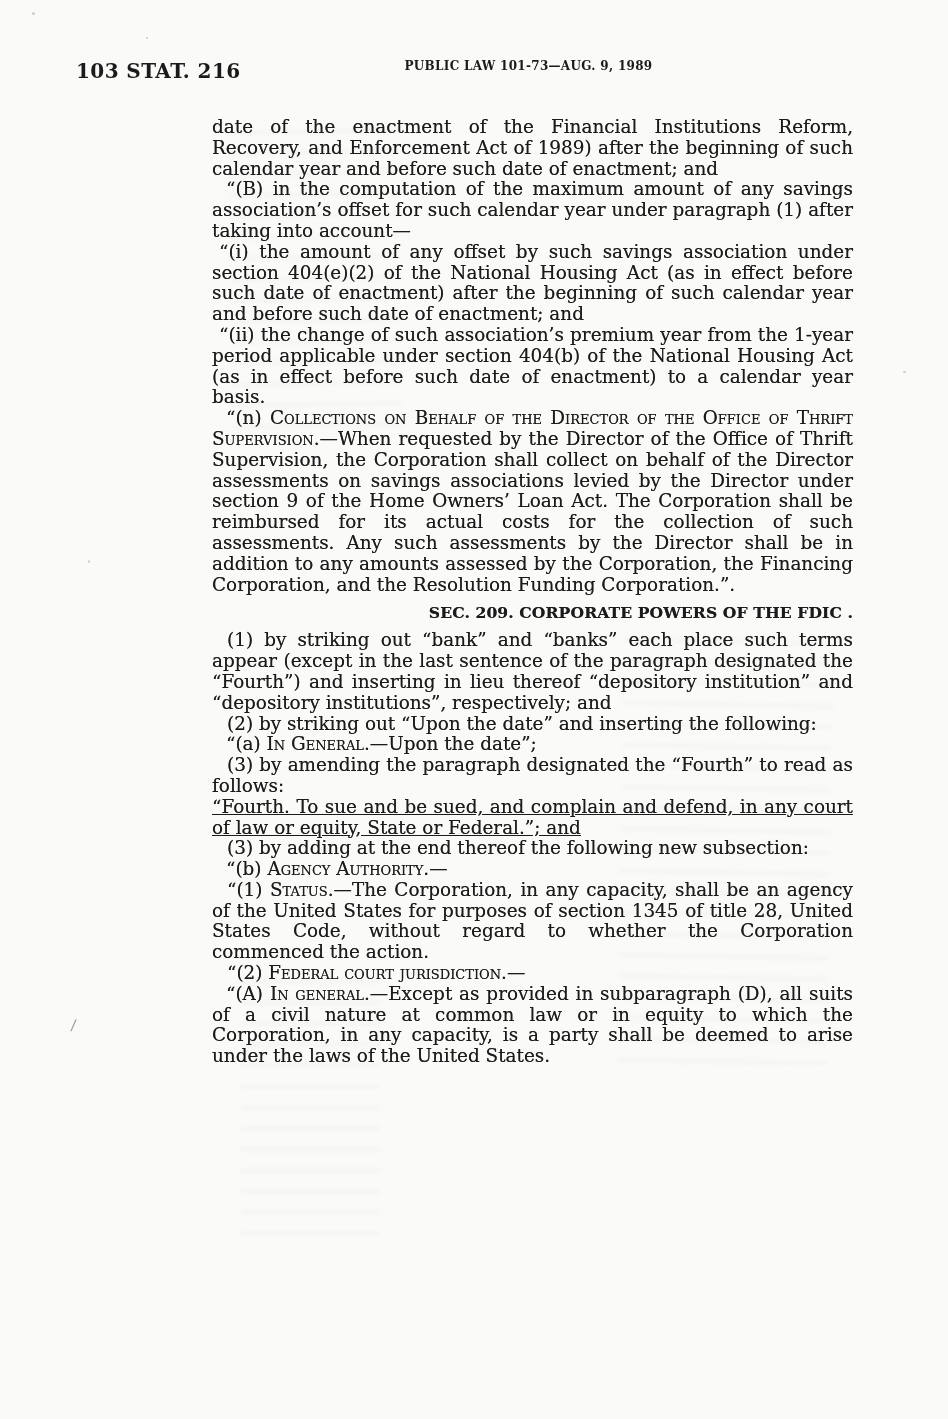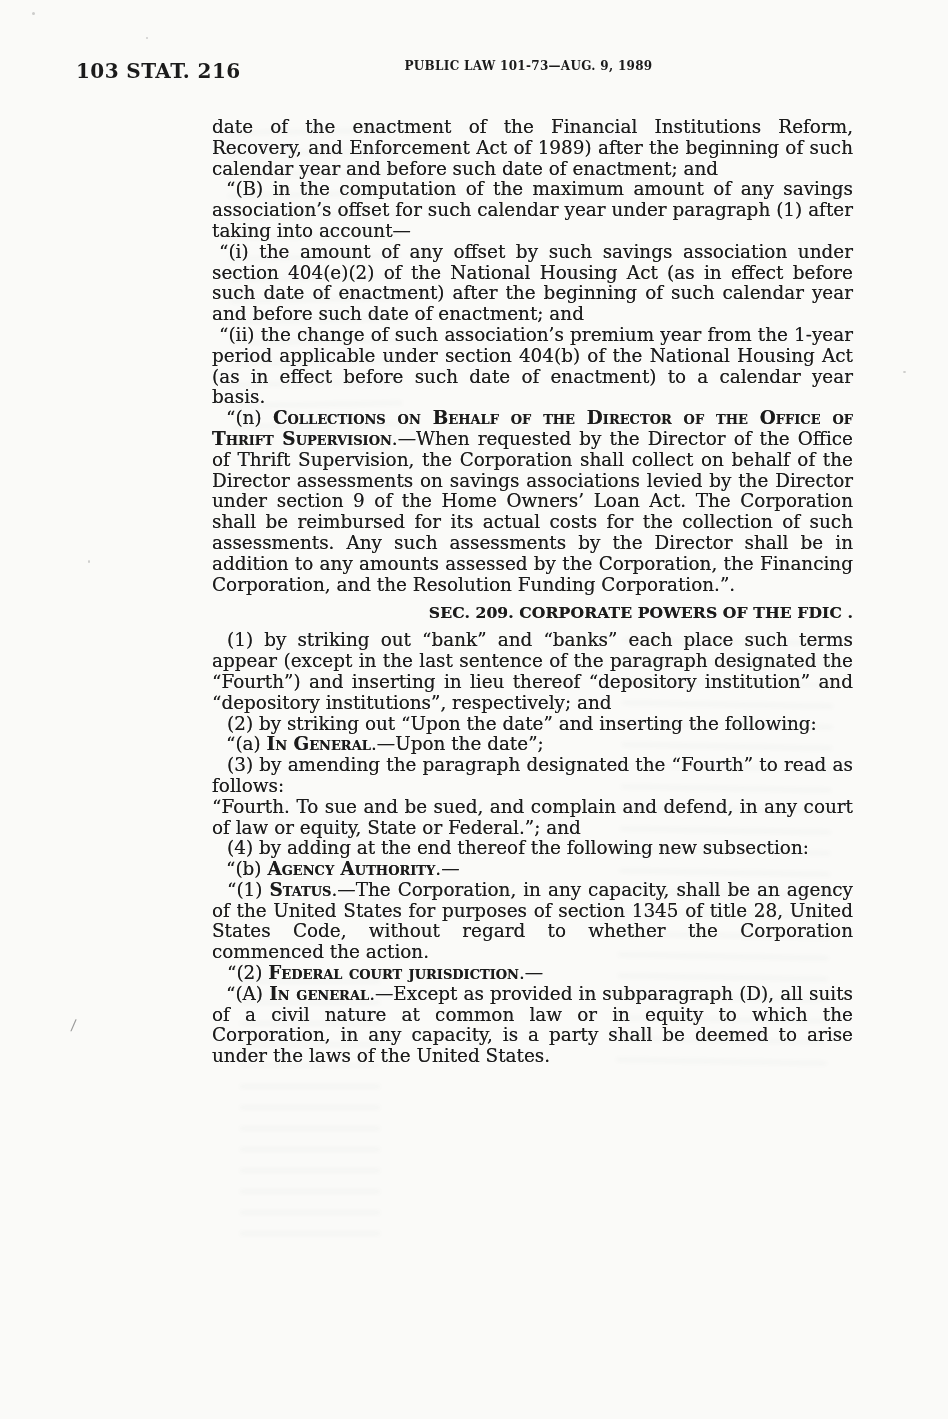--- a/index.html
+++ b/index.html
@@ -61,26 +61,26 @@
     text-shadow: 0 0 0.45px rgba(20,20,20,0.65); 
   }
   .sec-heading {
     margin: 8px 0 7px 0 !important;
     font-weight: bold;
     font-size: 15.6px;
     line-height: 20px;
     text-align: right;
     letter-spacing: 0.1px;
   }
-  .sc { font-variant: small-caps; font-weight: bold; }
+  .sc { font-variant: small-caps; }
   
   .cont { margin-left: 59px; }
   .l0   { text-indent: 14px; }
   .l1   { margin-left: 28px; text-indent: 15px; }
-  .l1f  { margin-left: 29px; text-indent: 0; }
+  .l1f  { margin-left: 29px; text-indent: 0; text-decoration: underline; }
   .l2   { margin-left: 57px; text-indent: 14px; }
   .l3   { margin-left: 86px; text-indent: 7px; }
   
   .artifact-slash {
     position: absolute;
     left: 71px;
     top: 1016px;
     font-size: 15px;
     color: #9a9a9a;
     transform: rotate(6deg);
@@ -122,21 +122,21 @@
       <p class="para l2"><span>“(B) in the computation of the maximum amount of any savings association’s offset for such calendar year under paragraph (1) after taking into account—</span></p>
       <p class="para l3"><span>“(i) the amount of any offset by such savings association under section 404(e)(2) of the National Housing Act (as in effect before such date of enactment) after the beginning of such calendar year and before such date of enactment; and</span></p>
       <p class="para l3"><span>“(ii) the change of such association’s premium year from the 1-year period applicable under section 404(b) of the National Housing Act (as in effect before such date of enactment) to a calendar year basis.</span></p>
       <p class="para l0"><span>“(n) </span><span class="sc">Collections on Behalf of the Director of the Office of Thrift Supervision</span><span>.—When requested by the Director of the Office of Thrift Supervision, the Corporation shall collect on behalf of the Director assessments on savings associations levied by the Director under section 9 of the Home Owners’ Loan Act. The Corporation shall be reimbursed for its actual costs for the collection of such assessments. Any such assessments by the Director shall be in addition to any amounts assessed by the Corporation, the Financing Corporation, and the Resolution Funding Corporation.”.</span></p>
       <p class="sec-heading">SEC. 209. CORPORATE POWERS OF THE FDIC .</p>
       <p class="para l1"><span>(1) by striking out “bank” and “banks” each place such terms appear (except in the last sentence of the paragraph designated the “Fourth”) and inserting in lieu thereof “depository institution” and “depository institutions”, respectively; and</span></p>
       <p class="para l1"><span>(2) by striking out “Upon the date” and inserting the following:</span></p>
       <p class="para l0"><span>“(a) </span><span class="sc">In General</span><span>.—Upon the date”;</span></p>
       <p class="para l1"><span>(3) by amending the paragraph designated the “Fourth” to read as follows:</span></p>
       <p class="para l1f"><span>“Fourth. To sue and be sued, and complain and defend, in any court of law or equity, State or Federal.”; and</span></p>
-      <p class="para l1"><span>(4) by adding at the end thereof the following new subsection:</span></p>
+      <p class="para l1"><span>(3) by adding at the end thereof the following new subsection:</span></p>
       <p class="para l0"><span>“(b) </span><span class="sc">Agency Authority</span><span>.—</span></p>
       <p class="para l1"><span>“(1) </span><span class="sc">Status</span><span>.—The Corporation, in any capacity, shall be an agency of the United States for purposes of section 1345 of title 28, United States Code, without regard to whether the Corporation commenced the action.</span></p>
       <p class="para l1"><span>“(2) </span><span class="sc">Federal court jurisdiction</span><span>.—</span></p>
       <p class="para l2"><span>“(A) </span><span class="sc">In general</span><span>.—Except as provided in subparagraph (D), all suits of a civil nature at common law or in equity to which the Corporation, in any capacity, is a party shall be deemed to arise under the laws of the United States.</span></p>
     </main>
 
   <span class="artifact-slash">/</span>
 
   <span class="speck s1"></span>
   <span class="speck s2"></span>

